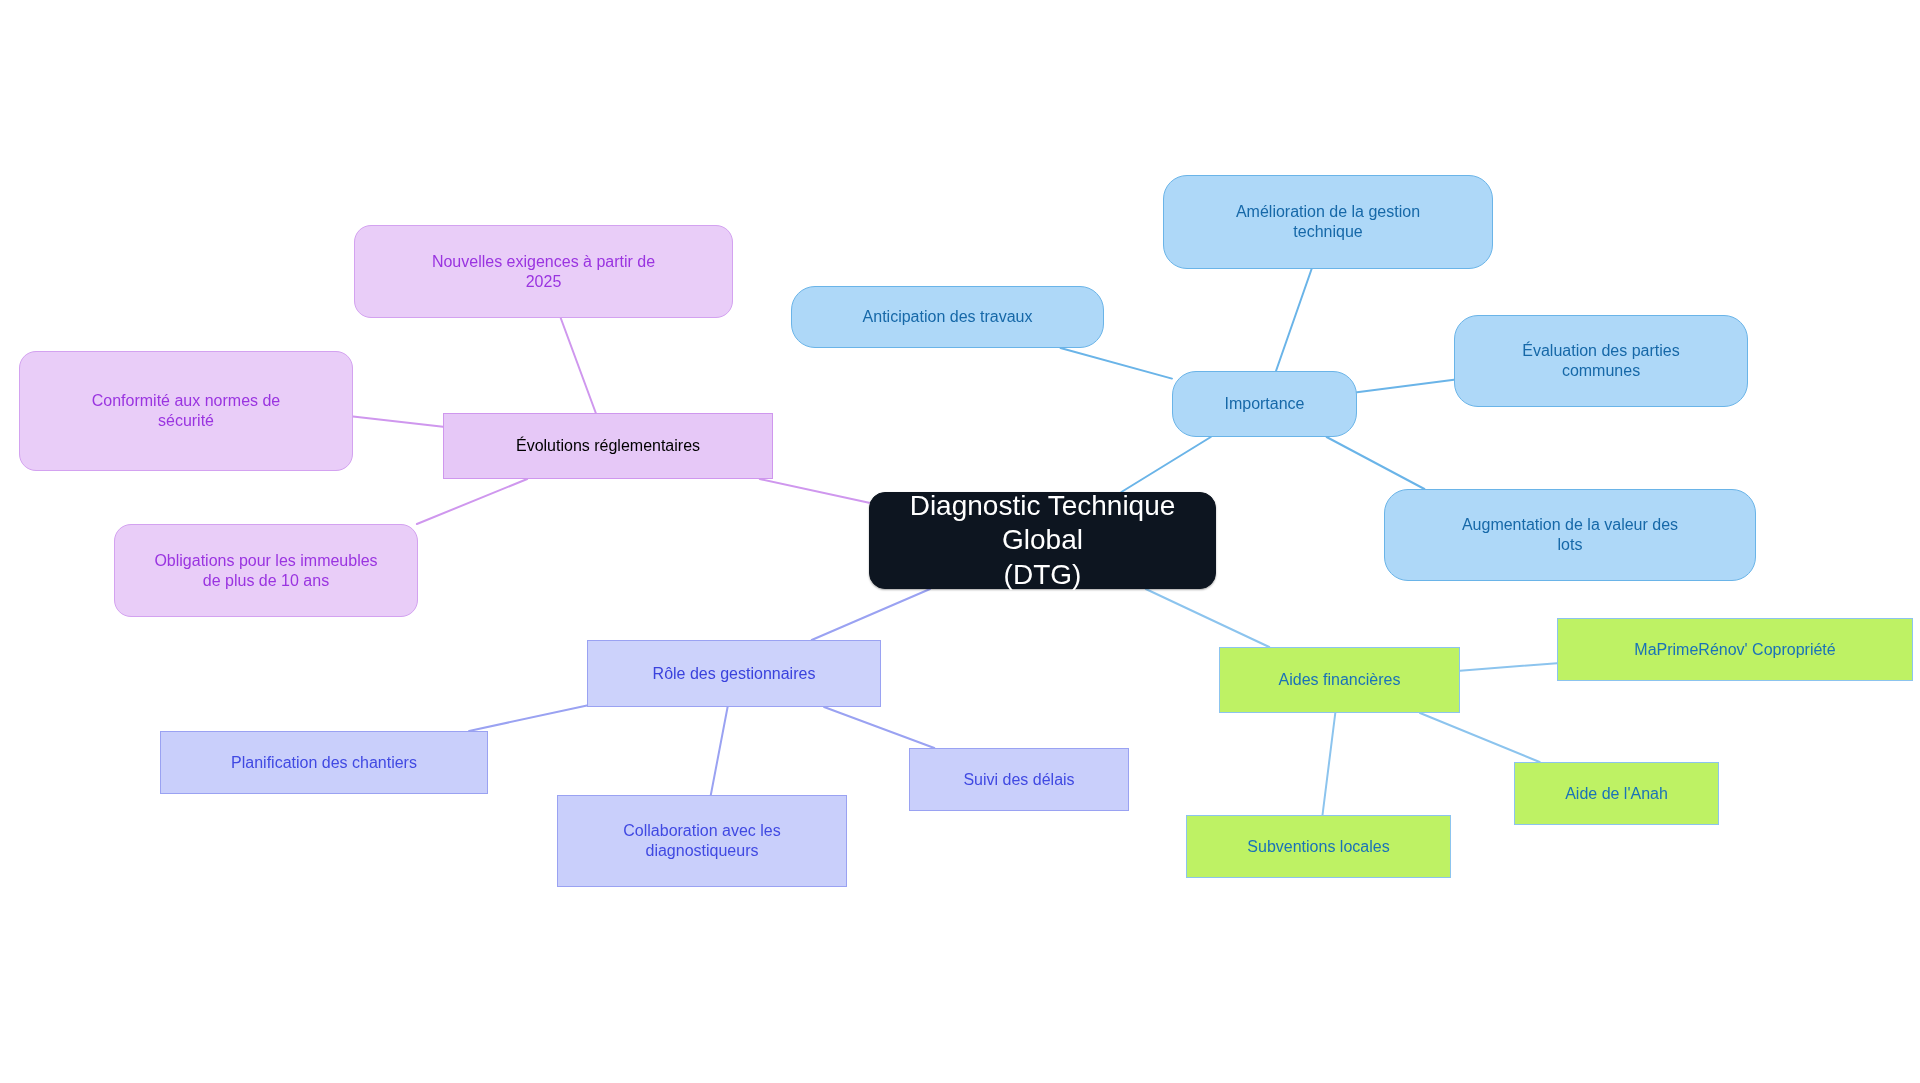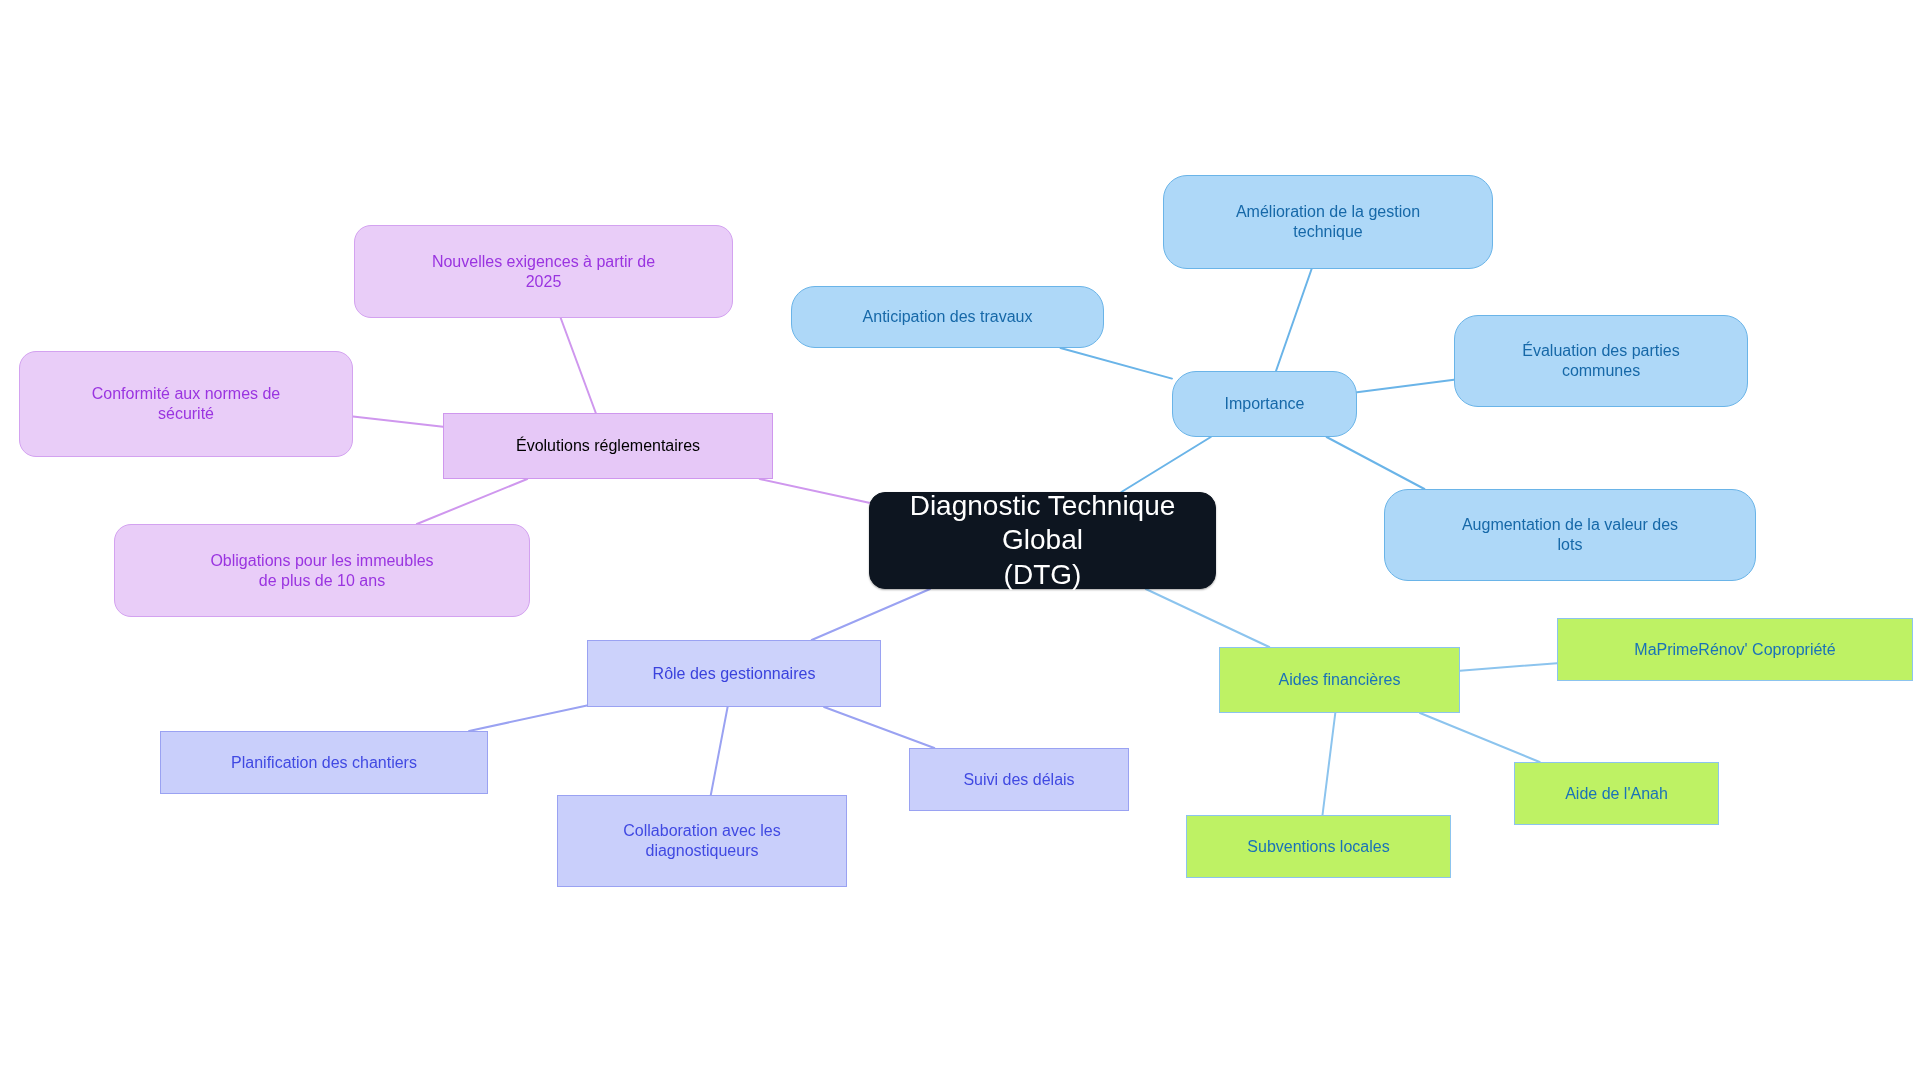--- a/index.html
+++ b/index.html
@@ -102,25 +102,25 @@
         <span class="mm-label">Augmentation de la valeur des
 lots</span>
       </div>
       <div class="mm-node mm-violet" style="left: 443px; top: 413px; width: 330px; height: 66px;">
         <span class="mm-label">Évolutions réglementaires</span>
       </div>
       <div class="mm-node mm-violet-soft" style="left: 354px; top: 225px; width: 379px; height: 93px;">
         <span class="mm-label">Nouvelles exigences à partir de
 2025</span>
       </div>
-      <div class="mm-node mm-violet-soft" style="left: 19px; top: 351px; width: 334px; height: 106px;">
+      <div class="mm-node mm-violet-soft" style="left: 19px; top: 351px; width: 334px; height: 120px;">
         <span class="mm-label">Conformité aux normes de
 sécurité</span>
       </div>
-      <div class="mm-node mm-violet-soft" style="left: 114px; top: 524px; width: 416px; height: 93px;">
+      <div class="mm-node mm-violet-soft" style="left: 114px; top: 524px; width: 304px; height: 93px;">
         <span class="mm-label">Obligations pour les immeubles
 de plus de 10 ans</span>
       </div>
       <div class="mm-node mm-indigo" style="left: 587px; top: 640px; width: 294px; height: 67px;">
         <span class="mm-label">Rôle des gestionnaires</span>
       </div>
       <div class="mm-node mm-indigo-soft" style="left: 160px; top: 731px; width: 328px; height: 63px;">
         <span class="mm-label">Planification des chantiers</span>
       </div>
       <div class="mm-node mm-indigo-soft" style="left: 557px; top: 795px; width: 290px; height: 92px;">

